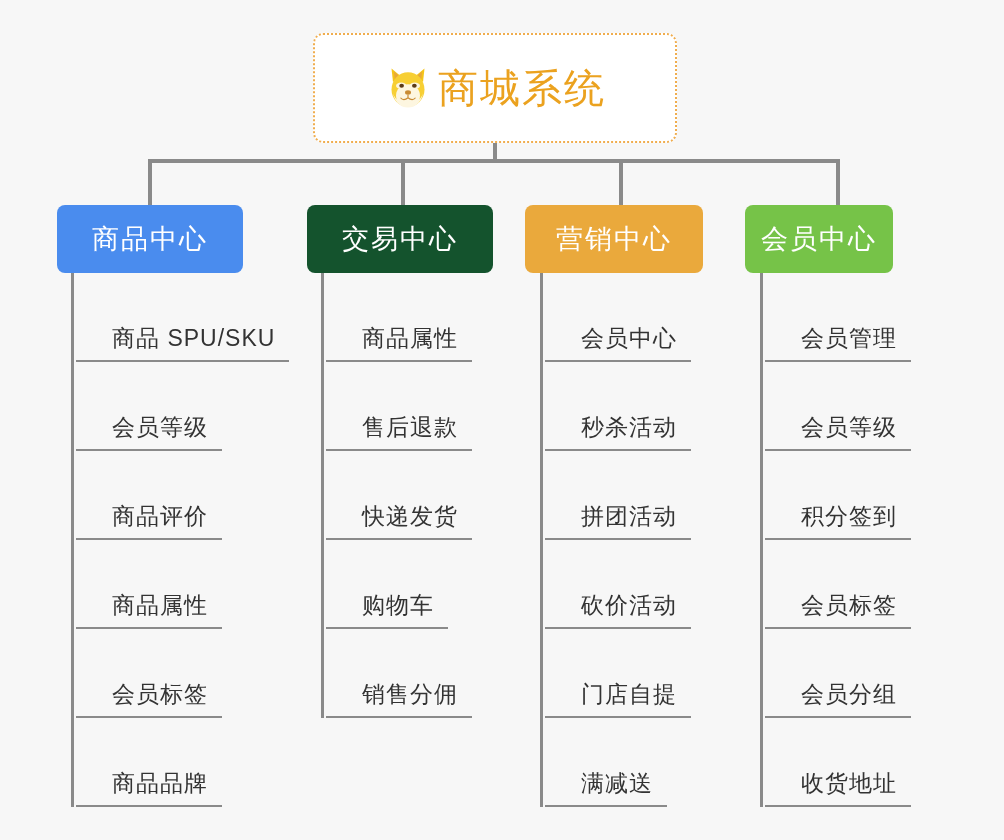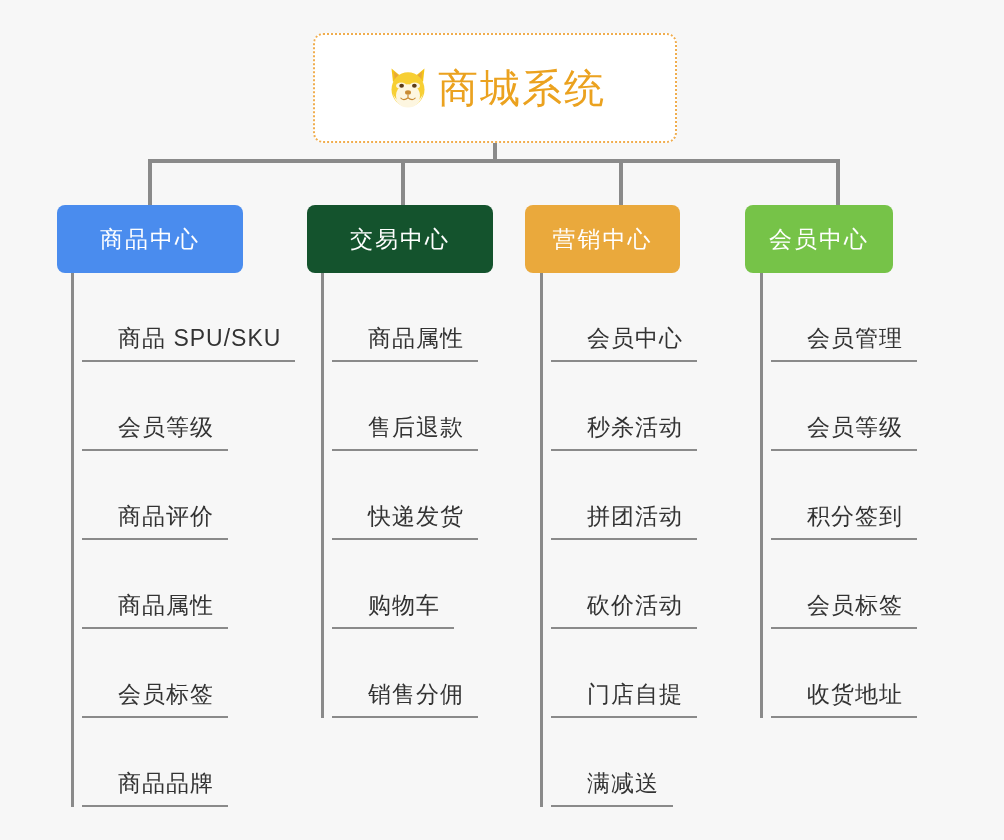--- a/index.html
+++ b/index.html
@@ -88,31 +88,31 @@
   .branch-header {
     position: absolute;
     top: 46px;
     height: 68px;
     box-sizing: border-box;
     border-radius: 8px;
     display: flex;
     align-items: center;
     justify-content: center;
     color: #ffffff;
-    font-size: 23px;
+    font-size: 27px;
     letter-spacing: 2px;
     white-space: nowrap;
   }
 
   
   .leaves {
     position: absolute;
     top: 114px;
     border-left: 3px solid #8a8a8a;
-    padding-left: 8px;
+    padding-left: 2px;
   }
   .leaf {
     height: 89px;
     box-sizing: border-box;
     display: flex;
     align-items: flex-end;
     position: relative;
   }
   .leaf-label {
     display: inline-block;
@@ -130,21 +130,21 @@
   #branch-0 .branch-header { left: 57px; width: 186px; background: #4a8cee; }
   #branch-0 .leaves        { left: 71px; }
 
   #branch-1 { left: 0px; }
   #branch-1 .branch-drop   { left: 401px; }
   #branch-1 .branch-header { left: 307px; width: 186px; background: #e15b5b; }
   #branch-1 .leaves        { left: 321px; }
 
   #branch-2 { left: 0px; }
   #branch-2 .branch-drop   { left: 619px; }
-  #branch-2 .branch-header { left: 525px; width: 155px; background: #eaa93c; }
+  #branch-2 .branch-header { left: 525px; width: 178px; background: #eaa93c; }
   #branch-2 .leaves        { left: 540px; }
 
   #branch-3 { left: 0px; }
   #branch-3 .branch-drop   { left: 836px; }
   #branch-3 .branch-header { left: 745px; width: 148px; background: #76c348; }
   #branch-3 .leaves        { left: 760px; }
 </style>
 </head>
 <body style="background: rgb(247, 247, 247);">
 
@@ -258,18 +258,21 @@
       <div class="leaf">
           <span class="leaf-label">会员等级</span>
         </div>
       <div class="leaf">
           <span class="leaf-label">积分签到</span>
         </div>
       <div class="leaf">
           <span class="leaf-label">会员标签</span>
         </div>
       <div class="leaf">
+          <span class="leaf-label">会员分组</span>
+        </div>
+      <div class="leaf">
           <span class="leaf-label">收货地址</span>
         </div>
     </div>
   </div>
 
 </div>
 
 </body></html>

